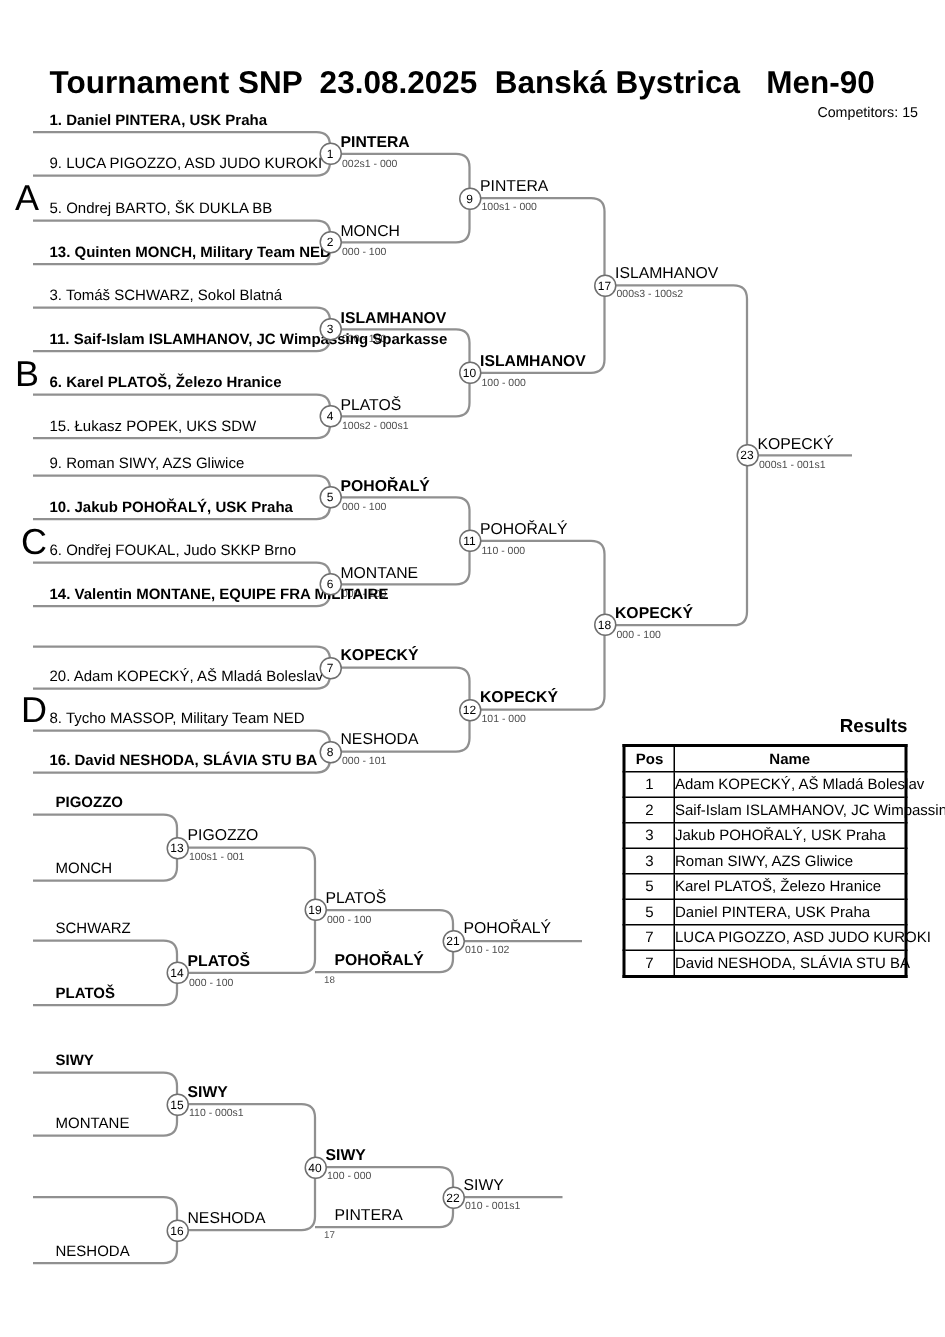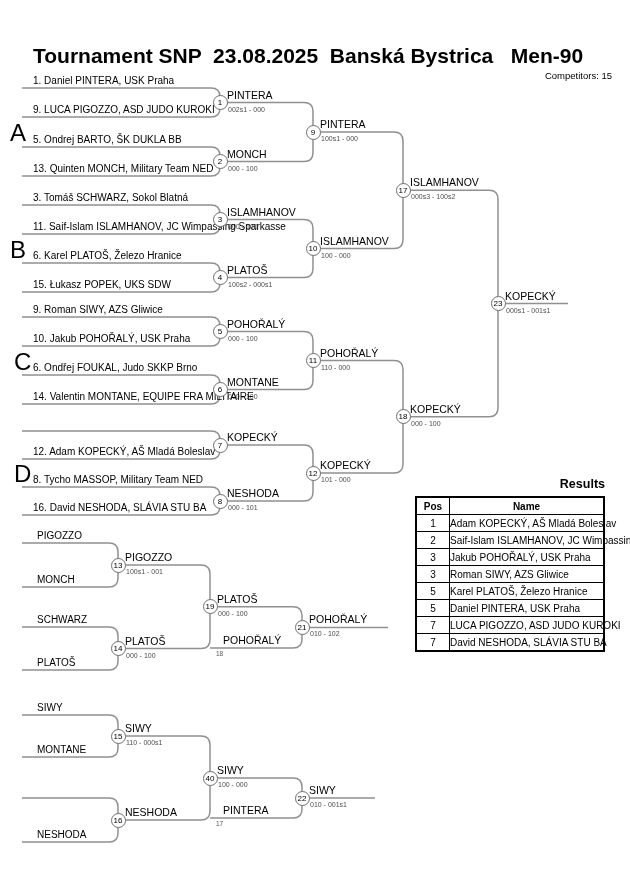--- a/index.html
+++ b/index.html
@@ -5,21 +5,21 @@
   html,body{margin:0;padding:0;background:#fff;}
   .page{position:relative;width:630px;height:891px;background:#ffffff;overflow:hidden;
         font-family:"Liberation Sans","DejaVu Sans",sans-serif;color:#000;}
   svg.lines{position:absolute;left:0;top:0;}
   .title{position:absolute;left:33px;top:44px;font-size:21px;font-weight:bold;white-space:pre;}
   .competitors{position:absolute;left:452px;top:70px;width:160px;text-align:right;font-size:9.5px;}
   .letter{position:absolute;left:10px;font-size:24px;}
   .slot{position:absolute;left:33px;font-size:10px;white-space:nowrap;height:12px;}
   .rentry{position:absolute;left:37px;font-size:10px;white-space:nowrap;}
   .wl{position:absolute;font-size:10.5px;white-space:nowrap;}
-  .b{font-weight:normal;}
+  .b{font-weight:bold;}
   .sc{position:absolute;font-size:7px;color:#4d4d4d;white-space:nowrap;}
   .sup{position:absolute;font-size:6.5px;color:#555;}
   .c{position:absolute;width:13px;height:13px;border:1px solid #6f6f6f;border-radius:50%;
      background:#fff;font-size:8px;line-height:13px;text-align:center;}
   .res-title{position:absolute;left:415px;top:477px;width:190px;text-align:right;
              font-size:12.5px;font-weight:bold;}
   table.res{position:absolute;left:415px;top:496px;width:190px;border-collapse:collapse;
             table-layout:fixed;border:2px solid #000;font-size:10px;}
   table.res th{border:1px solid #000;font-weight:bold;height:16px;padding:0;}
   table.res td{border:1px solid #000;height:16px;padding:0;}
@@ -121,21 +121,21 @@
   <div class="slot" style="top:134px">5. Ondrej BARTO, ŠK DUKLA BB</div>
   <div class="slot b" style="top:163px">13. Quinten MONCH, Military Team NED</div>
   <div class="slot" style="top:192px">3. Tomáš SCHWARZ, Sokol Blatná</div>
   <div class="slot b" style="top:221px">11. Saif-Islam ISLAMHANOV, JC Wimpassing Sparkasse</div>
   <div class="slot b" style="top:250px">6. Karel PLATOŠ, Železo Hranice</div>
   <div class="slot" style="top:279px">15. Łukasz POPEK, UKS SDW</div>
   <div class="slot" style="top:304px">9. Roman SIWY, AZS Gliwice</div>
   <div class="slot b" style="top:333px">10. Jakub POHOŘALÝ, USK Praha</div>
   <div class="slot" style="top:362px">6. Ondřej FOUKAL, Judo SKKP Brno</div>
   <div class="slot b" style="top:391px">14. Valentin MONTANE, EQUIPE FRA MILITAIRE</div>
-  <div class="slot" style="top:446px">12. Adam KOPECKÝ, AŠ Mladá Boleslav</div>
+  <div class="slot" style="top:446px">20. Adam KOPECKÝ, AŠ Mladá Boleslav</div>
   <div class="slot" style="top:474px">8. Tycho MASSOP, Military Team NED</div>
   <div class="slot b" style="top:502px">16. David NESHODA, SLÁVIA STU BA</div>
 
   <div class="rentry b" style="top:530px">PIGOZZO</div>
   <div class="rentry" style="top:574px">MONCH</div>
   <div class="rentry" style="top:614px">SCHWARZ</div>
   <div class="rentry b" style="top:657px">PLATOŠ</div>
   <div class="rentry b" style="top:702px">SIWY</div>
   <div class="rentry" style="top:744px">MONTANE</div>
   <div class="rentry" style="top:829px">NESHODA</div>

